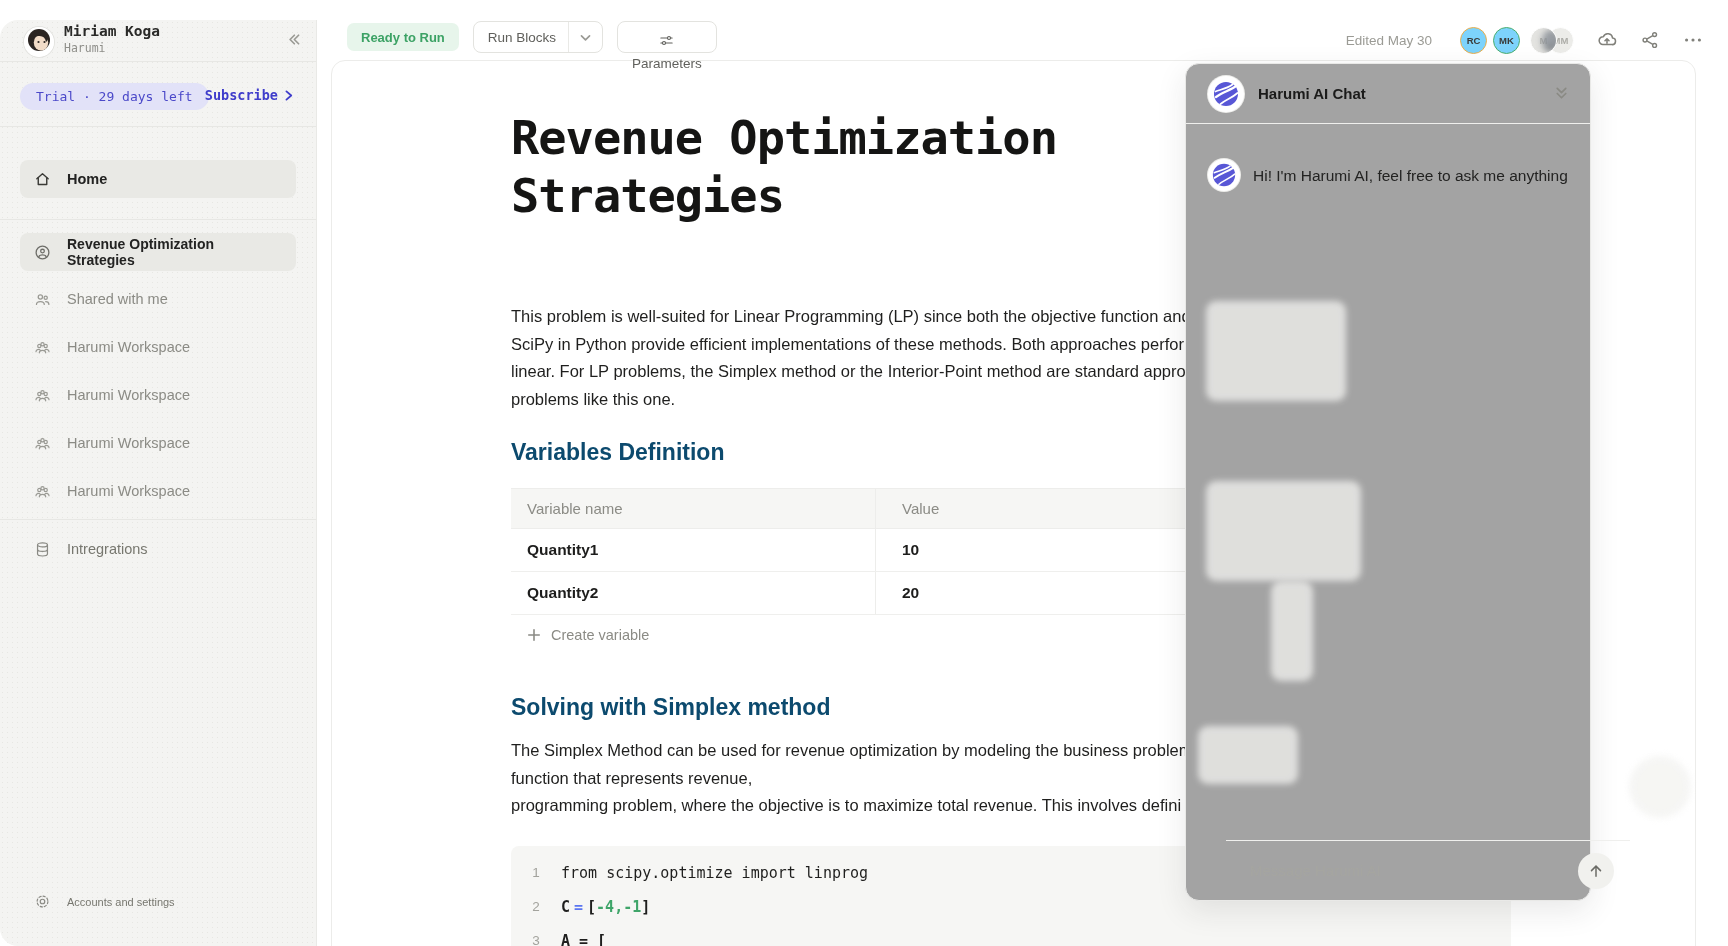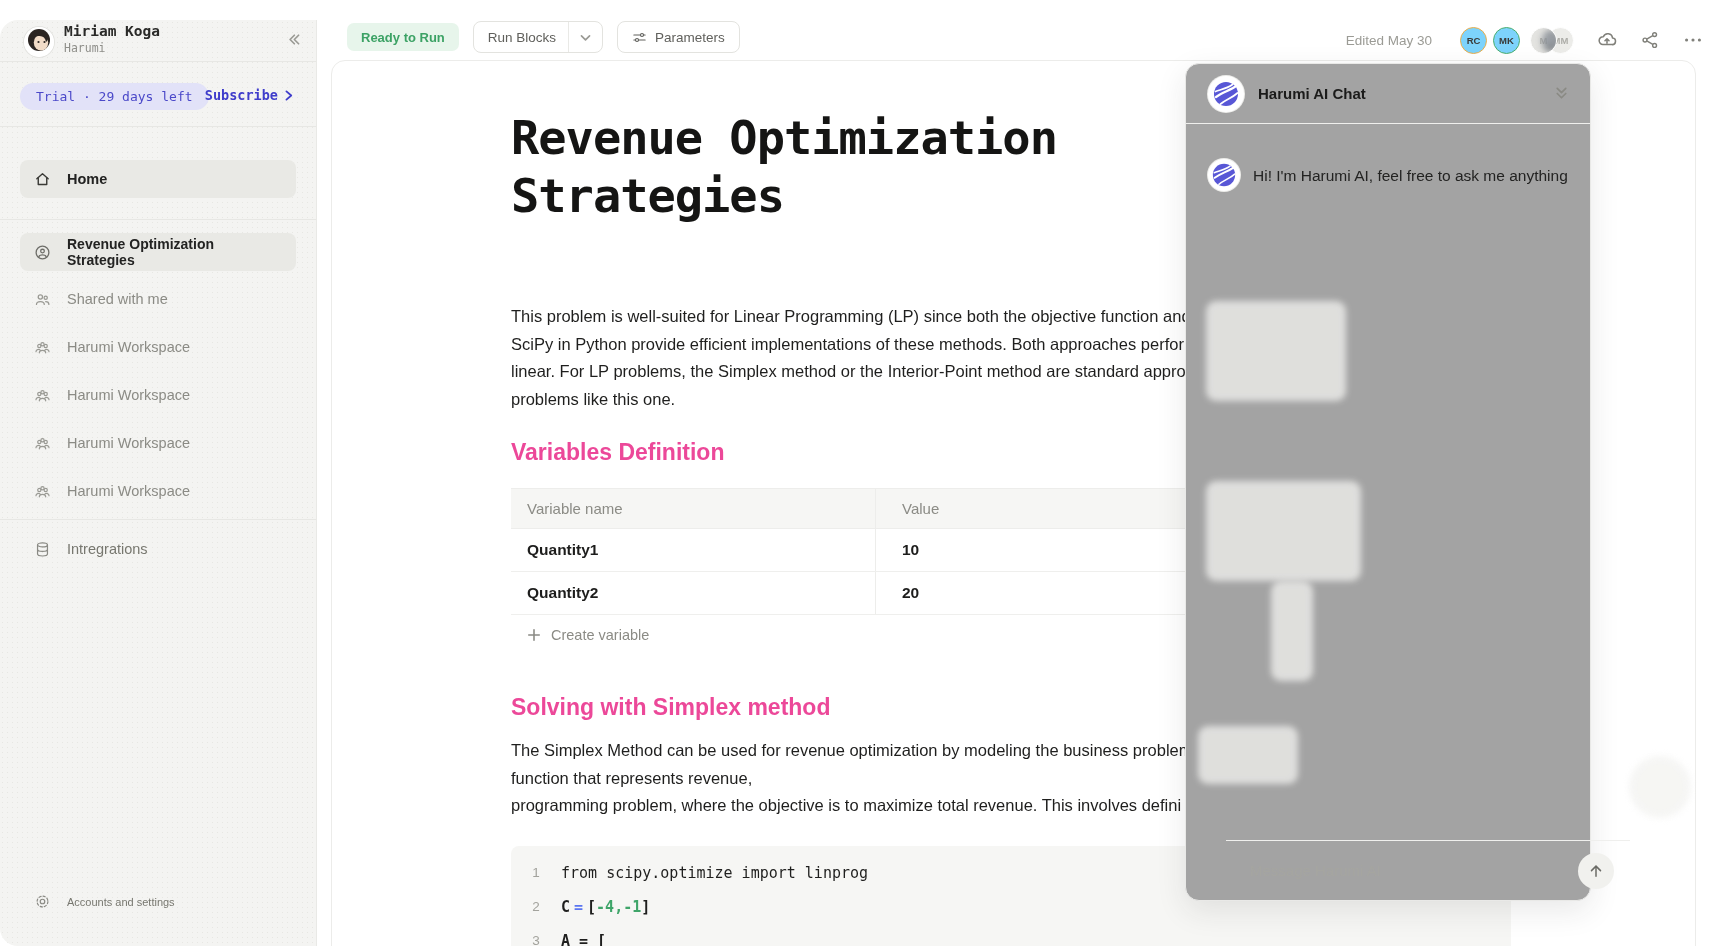--- a/index.html
+++ b/index.html
@@ -38,21 +38,21 @@
 
   
   .tb-left { position:absolute; left:347px; top:21px; display:flex; align-items:center; gap:14px; z-index:3; }
   .ready-pill { height:28px; padding:0 14px; background:#E7F5EB; color:#3CA265;
     font-size:13px; font-weight:bold; border-radius:7px; display:flex; align-items:center; }
   .tb-btn { height:32px; background:#fff; border:1px solid #E3E3DF; border-radius:8px;
     display:flex; align-items:center; font-size:13.5px; color:#60605C; cursor:pointer; }
   .runblocks-label { padding:0 12px 0 14px; }
   .tb-btn .split { width:1px; height:100%; background:#E9E9E6; }
   .tb-btn .chev { padding:0 10px; color:#9a9a94; display:flex; }
-  .params { gap:8px; padding:11px 14px; }
+  .params { gap:8px; padding:11px 14px;flex-direction:column; }
   .tb-right { position:absolute; right:24px; top:20px; height:40px; display:flex;
     align-items:center; gap:22px; z-index:3; }
   .edited { color:#9B9B95; font-size:13.5px; margin-right:6px; }
   .av-stack { display:flex; align-items:center; }
   .av { width:27px; height:27px; border-radius:50%; background:#7dd3fc; font-size:9.5px; font-weight:bold;
     color:#3a3a38; display:flex; align-items:center; justify-content:center; }
   .av.rc { border:1.6px solid #EDAE49; }
   .av.mk { border:1.6px solid #4CAE6E; margin-left:6px; }
   .av.gray1 { background:#E3E3E0; border:1.6px solid #fff; color:#B3B3AE; margin-left:10px; position:relative; overflow:hidden; }
   .av.gray1::after { content:""; position:absolute; right:-4px; top:2px; width:18px; height:22px;
@@ -62,21 +62,21 @@
   .tb-icon { color:#80807A; display:flex; cursor:pointer; }
 
   
   .doc-card { position:absolute; left:331px; top:60px; width:1365px; height:920px;
     background:#fff; border:1px solid #ECECEA; border-radius:14px; z-index:1;
     padding:48px 0 0 179px; overflow:hidden; }
   .doc-title { font-family:"DejaVu Sans Mono", monospace; font-weight:bold;
     font-size:47px; line-height:58px; color:#151514; letter-spacing:-1px; }
   .p-block { margin-top:78px; }
   .p-line { font-size:16.5px; line-height:27.5px; color:#1f1f1e; white-space:nowrap; }
-  .h2 { font-size:23px; font-weight:bold; color:#ec4899; }
+  .h2 { font-size:23px; font-weight:bold; color:#0c4a6e; }
   .h2.vars { margin-top:26px; }
   .h2.simplex { margin-top:39px; }
 
   .var-table { margin-top:22px; width:1000px; border-top:1px solid #EDEDEB; font-size:16px; }
   .vt-head { height:40px; background:#F6F6F4; display:flex; align-items:center;
     color:#8B8B85; font-size:15px; border-bottom:1px solid #EDEDEB; }
   .vt-row { height:43px; display:flex; align-items:center; border-bottom:1px solid #EFEFED;
     color:#1d1d1c; font-weight:bold; font-size:15.5px; }
   .vt-c1 { width:365px; padding-left:16px; border-right:1px solid #EDEDEB; height:100%;
     display:flex; align-items:center; }

